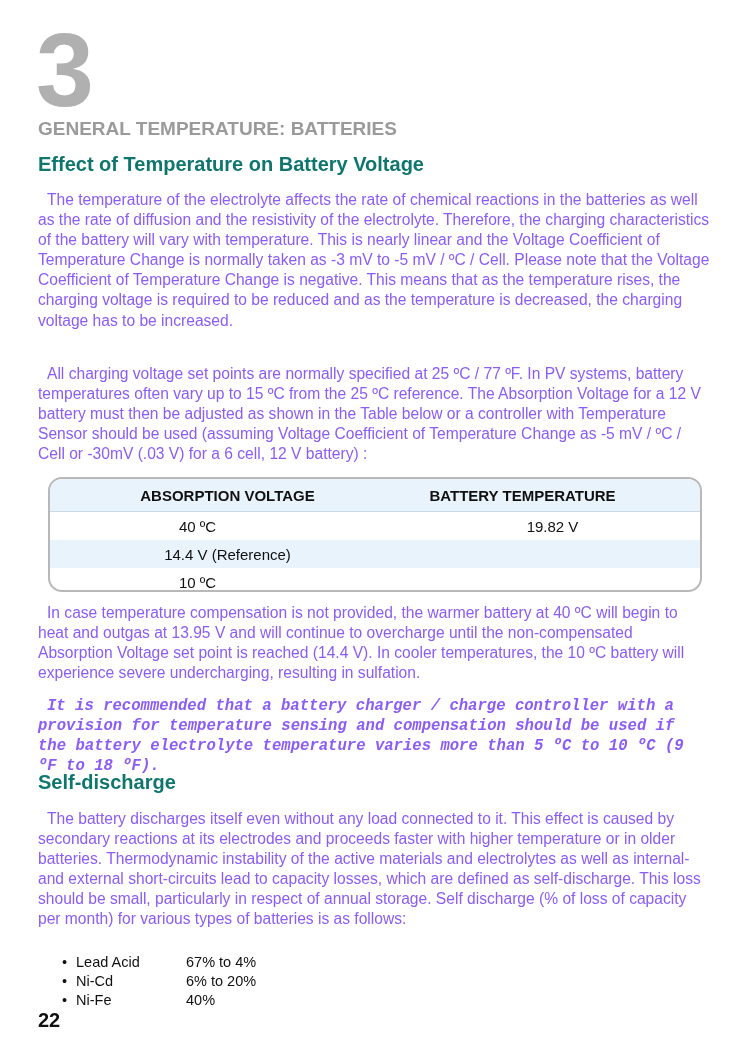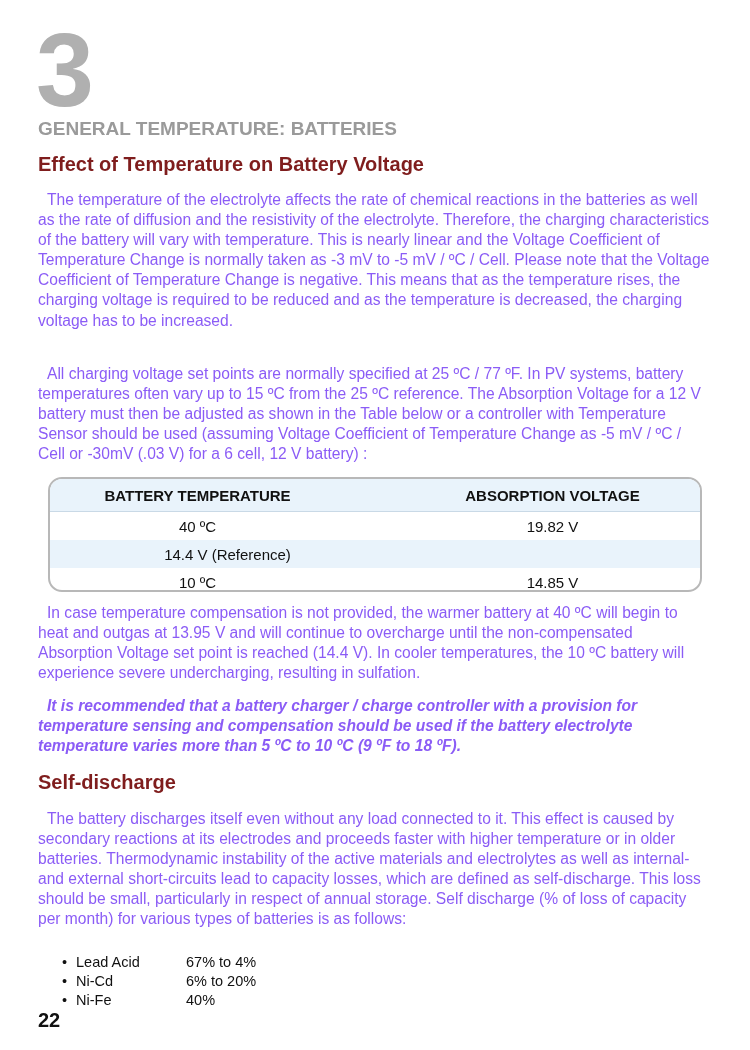--- a/index.html
+++ b/index.html
@@ -2,24 +2,24 @@
 <html><head>
 <meta charset="utf-8">
 <style>
   html, body { margin: 0; padding: 0; background: #ffffff; }
   body { width: 750px; height: 1050px; position: relative; overflow: hidden;
          font-family: "Liberation Sans", "DejaVu Sans", sans-serif; color: #111; }
   .chapter-num { position: absolute; left: 36px; top: 18px; font-size: 104px; font-weight: bold;
                  color: #b0b0b0; line-height: 1; letter-spacing: -2px; }
   .chapter-title { position: absolute; left: 38px; top: 118px; font-size: 19px; font-weight: bold;
                    color: #9a9a9a; }
-  .section-title { position: absolute; left: 38px; font-size: 20px; font-weight: bold; color: #7f1d1d; }
+  .section-title { position: absolute; left: 38px; font-size: 20px; font-weight: bold; color: #0f766e; }
   .para { position: absolute; left: 38px; width: 672px; font-size: 15.6px; line-height: 20.1px;
           color: #8b5cf6; text-indent: 9px; margin: 0; }
-  .para.em { font-style: italic; font-weight: bold; }
+  .para.em { font-style: italic; font-weight: bold; font-family: Liberation Mono, monospace; }
   .table { position: absolute; left: 48px; top: 477px; width: 654px; height: 115px;
            border: 2px solid #b8b8b8; border-radius: 14px; overflow: hidden; box-sizing: border-box; }
   .trow { display: flex; height: 28px; align-items: center; font-size: 15px; }
   .trow.head { height: 32px; background: #e9f3fb; font-weight: bold; border-bottom: 1px solid #c9d9e6; }
   .trow.alt { background: #e9f3fb; }
   .tcell { flex: 0 0 50%; text-align: center; }
   .tcell.c1 { padding-right: 30px; box-sizing: border-box; }
   .tcell.c2 { padding-left: 30px; box-sizing: border-box; }
   .list { position: absolute; left: 62px; top: 953px; font-size: 14.5px; line-height: 19px; }
   .li { display: flex; }
@@ -33,33 +33,32 @@
 <div class="chapter-num">3</div>
 <div class="chapter-title">GENERAL TEMPERATURE: BATTERIES</div>
 
 <div class="section-title" style="top:153px;">Effect of Temperature on Battery Voltage</div>
 
 <p class="para" style="top:190px;">The temperature of the electrolyte affects the rate of chemical reactions in the batteries as well as the rate of diffusion and the resistivity of the electrolyte. Therefore, the charging characteristics of the battery will vary with temperature. This is nearly linear and the Voltage Coefficient of Temperature Change is normally taken as -3 mV to -5 mV / ºC / Cell. Please note that the Voltage Coefficient of Temperature Change is negative. This means that as the temperature rises, the charging voltage is required to be reduced and as the temperature is decreased, the charging voltage has to be increased.</p>
 <p class="para" style="top:364px;">All charging voltage set points are normally specified at 25 ºC / 77 ºF. In PV systems, battery temperatures often vary up to 15 ºC from the 25 ºC reference. The Absorption Voltage for a 12 V battery must then be adjusted as shown in the Table below or a controller with Temperature Sensor should be used (assuming Voltage Coefficient of Temperature Change as -5 mV / ºC / Cell or -30mV (.03 V) for a 6 cell, 12 V battery) :</p>
 
 <div class="table">
   <div class="trow head">
+    <div class="tcell c2">ABSORPTION VOLTAGE</div>
     <div class="tcell c1">BATTERY TEMPERATURE</div>
-    <div class="tcell c2">ABSORPTION VOLTAGE</div>
   </div>
   <div class="trow">
     <div class="tcell c1">40 ºC</div>
     <div class="tcell c2">19.82 V</div>
   </div>
   <div class="trow alt">
     <div class="tcell c2">14.4 V (Reference)</div>
   </div>
   <div class="trow">
     <div class="tcell c1">10 ºC</div>
-    <div class="tcell c2">14.85 V</div>
   </div>
 </div>
 
 <p class="para" style="top:603px;">In case temperature compensation is not provided, the warmer battery at 40 ºC will begin to heat and outgas at 13.95 V and will continue to overcharge until the non-compensated Absorption Voltage set point is reached (14.4 V). In cooler temperatures, the 10 ºC battery will experience severe undercharging, resulting in sulfation.</p>
 <p class="para em" style="top:696px;">It is recommended that a battery charger / charge controller with a provision for temperature sensing and compensation should be used if the battery electrolyte temperature varies more than 5 ºC to 10 ºC (9 ºF to 18 ºF).</p>
 
 <div class="section-title" style="top:771px;">Self-discharge</div>
 <p class="para" style="top:809px;">The battery discharges itself even without any load connected to it. This effect is caused by secondary reactions at its electrodes and proceeds faster with higher temperature or in older batteries. Thermodynamic instability of the active materials and electrolytes as well as internal- and external short-circuits lead to capacity losses, which are defined as self-discharge. This loss should be small, particularly in respect of annual storage. Self discharge (% of loss of capacity per month) for various types of batteries is as follows:</p>
 
 <div class="list">

